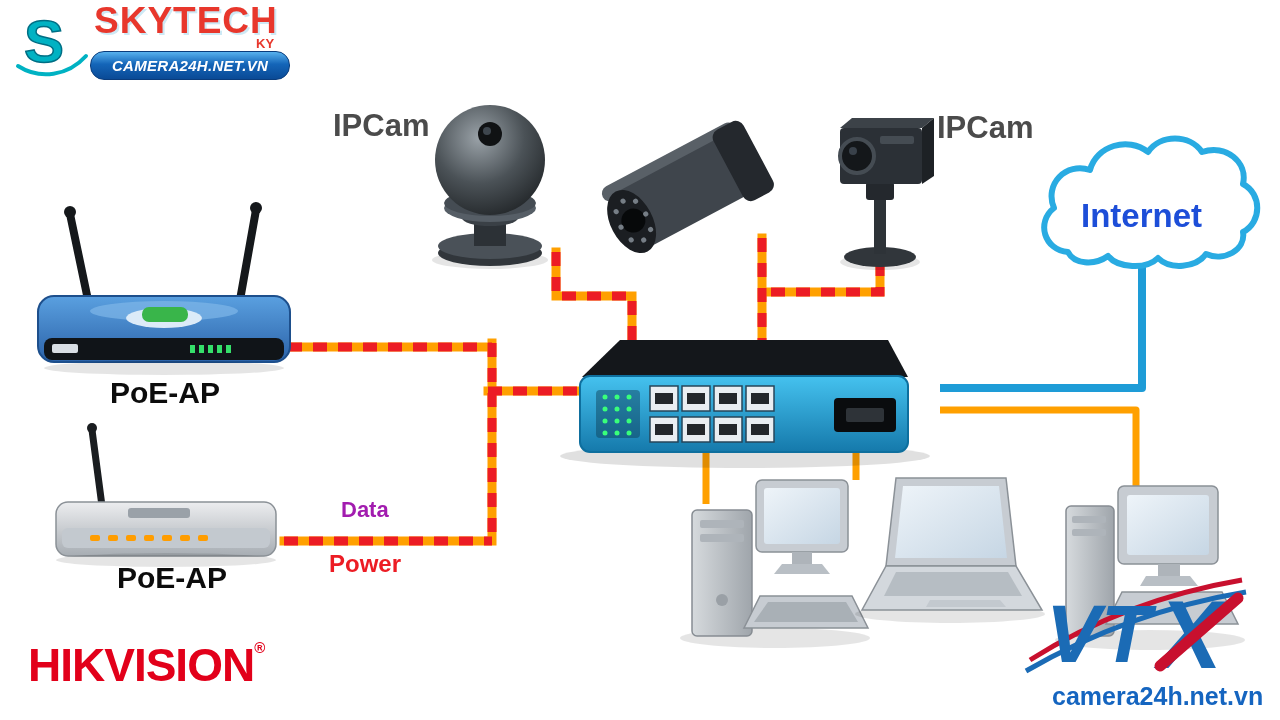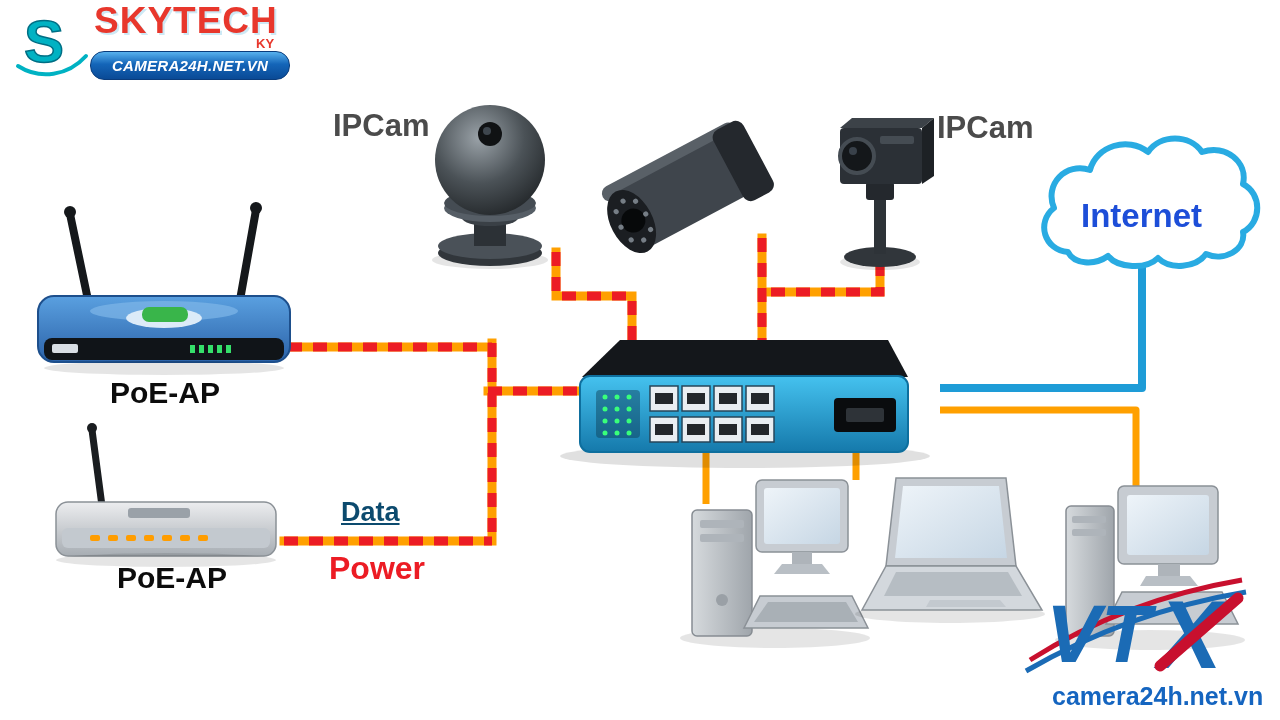--- a/index.html
+++ b/index.html
@@ -6,22 +6,22 @@
   .stage{position:relative;width:1280px;height:720px;overflow:hidden;background:#fff;
          font-family:"Liberation Sans",sans-serif;}
   svg.layer{position:absolute;left:0;top:0;width:1280px;height:720px;}
   svg text{font-family:"Liberation Sans",sans-serif;}
   .lbl{position:absolute;font-weight:bold;white-space:nowrap;}
   .ipcam-l{left:333px;top:108px;font-size:31px;color:#4b4b4b;}
   .ipcam-r{left:937px;top:110px;font-size:31px;color:#4b4b4b;}
   .internet-lbl{left:1081px;top:197px;font-size:33px;color:#1d4ed8;}
   .poe-t{left:110px;top:376px;font-size:30px;color:#0c0c0c;}
   .poe-b{left:117px;top:561px;font-size:30px;color:#0c0c0c;}
-  .data-lbl{left:341px;top:497px;font-size:27px;color:#0c4a6e;text-decoration:underline;}
-  .power-lbl{left:329px;top:550px;font-size:32px;color:#ec1c24;}
+  .data-lbl{left:341px;top:497px;font-size:22px;color:#a21caf;}
+  .power-lbl{left:329px;top:550px;font-size:24px;color:#ec1c24;}
   .skytech-name{left:94px;top:0;font-size:37px;color:#e8372c;letter-spacing:1px;
                 text-shadow:2px 2px 0 #cde9f5;}
   .skytech-ky{left:256px;top:36px;font-size:13px;color:#e8372c;}
   .skytech-banner{position:absolute;left:90px;top:51px;width:198px;height:27px;border-radius:14px;
                   background:linear-gradient(180deg,#57b1ee 0%,#1465b8 45%,#0a4a96 100%);
                   color:#fff;font-weight:bold;font-style:italic;font-size:15px;text-align:center;
                   line-height:27px;border:1px solid #0a3c7c;letter-spacing:.3px;}
   .hikvision{left:28px;top:638px;font-size:46px;color:#e2001a;letter-spacing:-1px;}
   .hikvision sup{font-size:15px;vertical-align:28px;}
   .site-footer{left:1052px;top:682px;font-size:25px;color:#1565c0;}
@@ -261,16 +261,19 @@
   <div class="lbl ipcam-l">IPCam</div>
   <div class="lbl ipcam-r">IPCam</div>
   <div class="lbl internet-lbl">Internet</div>
 
   <div class="lbl poe-t">PoE-AP</div>
   <div class="lbl poe-b">PoE-AP</div>
 
   <div class="lbl data-lbl">Data</div>
   <div class="lbl power-lbl">Power</div>
 
+  <div class="lbl hikvision">
+    <span>HIKVISION</span><sup>®</sup>
+  </div>
 
   <div class="lbl site-footer">camera24h.net.vn</div>
 
 </div>
 
 </body></html>

